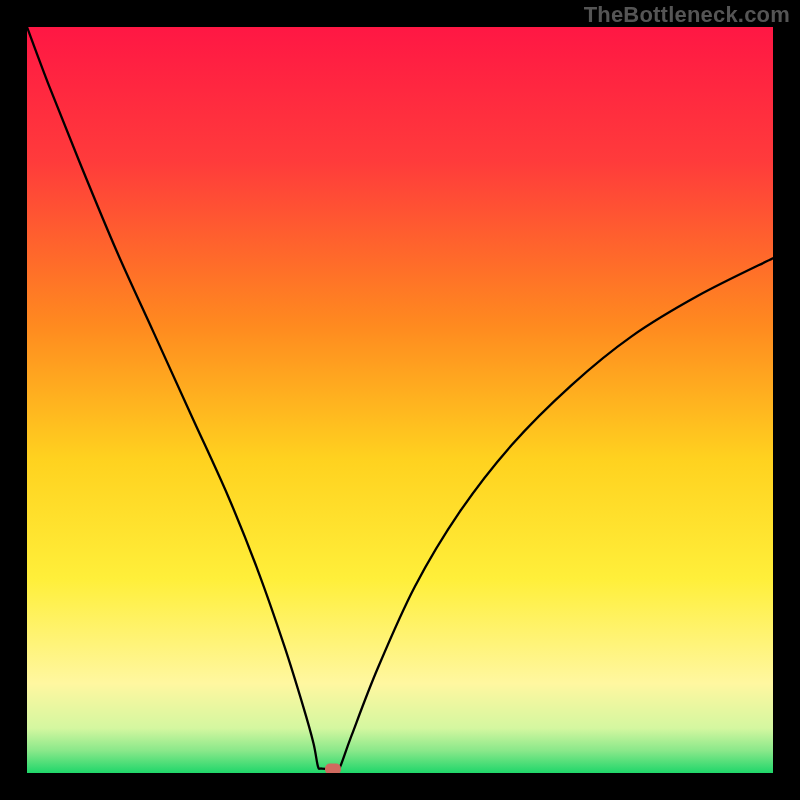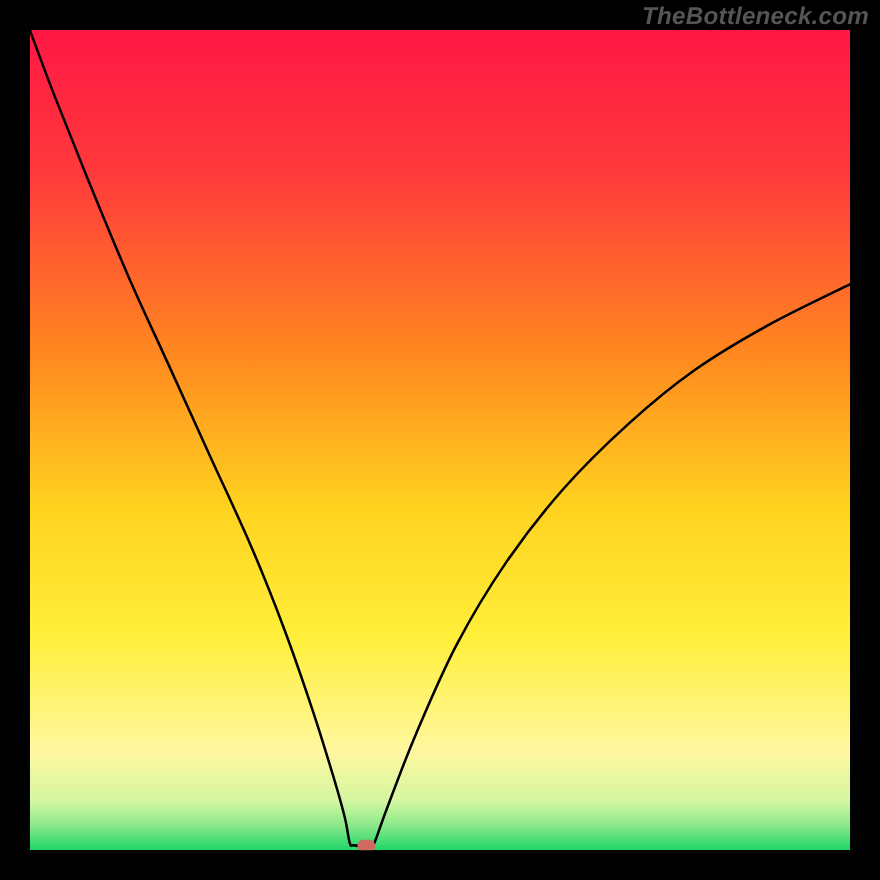--- a/index.html
+++ b/index.html
@@ -9,21 +9,20 @@
     height: 800px;
     background: #000;
     font-family: Arial, Helvetica, sans-serif;
     overflow: hidden;
   }
   .frame {
     position: absolute;
     top: 0; left: 0;
     width: 800px; height: 800px;
     background: #000;
-    font-style: italic;
   }
   .watermark {
     position: absolute;
     top: 2px;
     right: 10px;
     color: #555;
     font-size: 22px;
     font-weight: 600;
     letter-spacing: 0.2px;
     z-index: 5;

